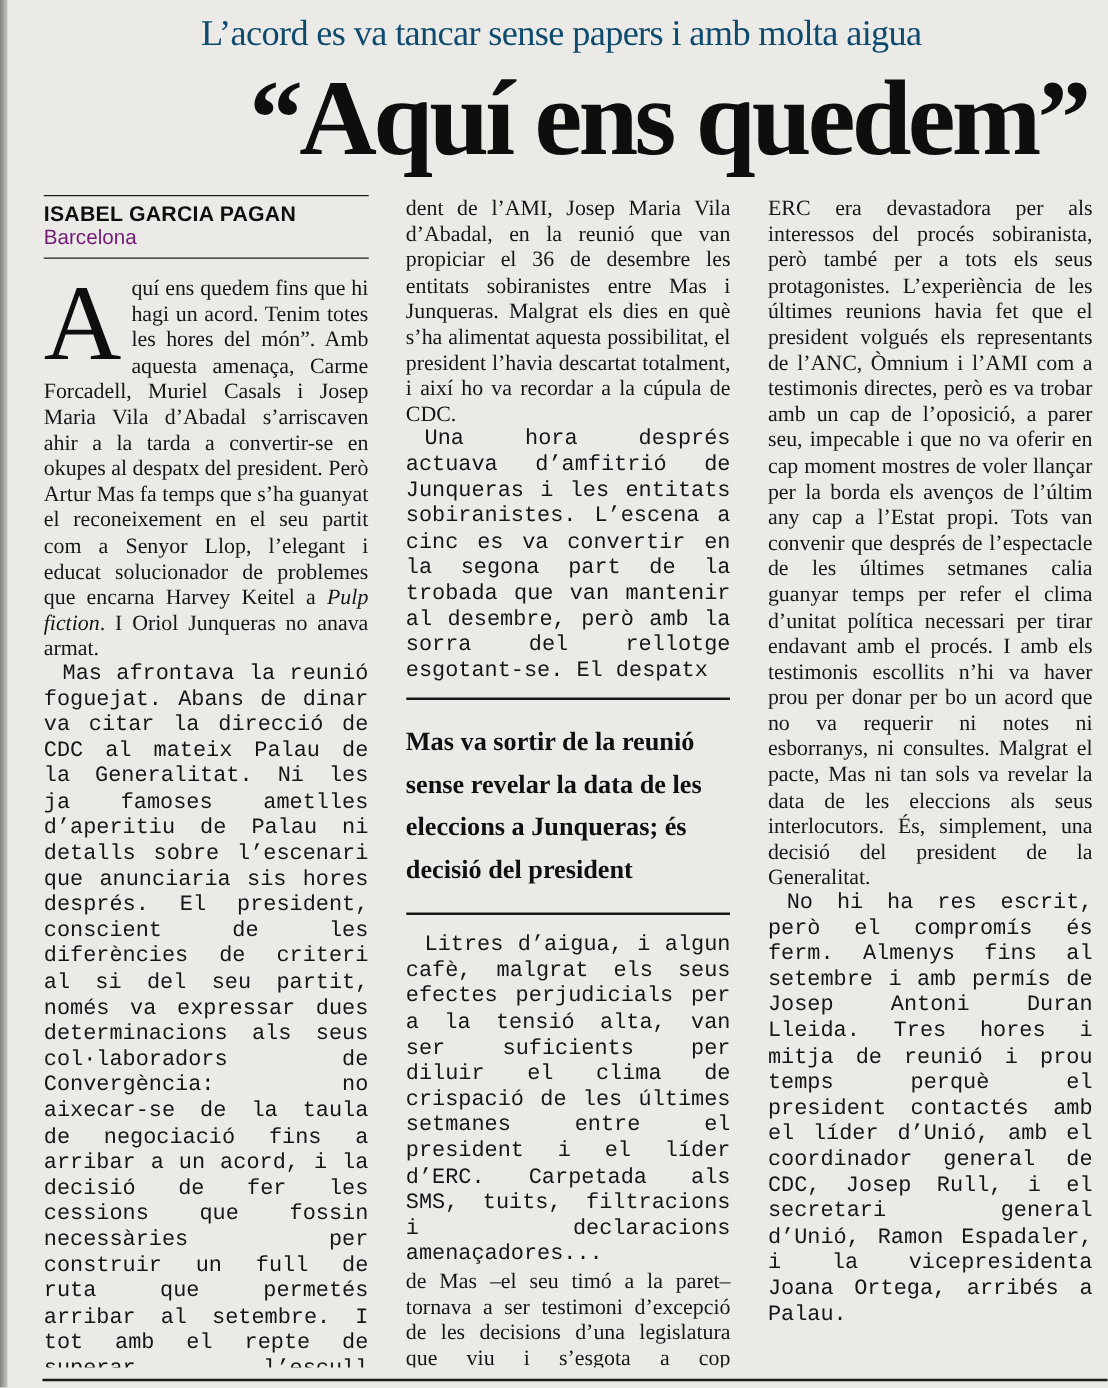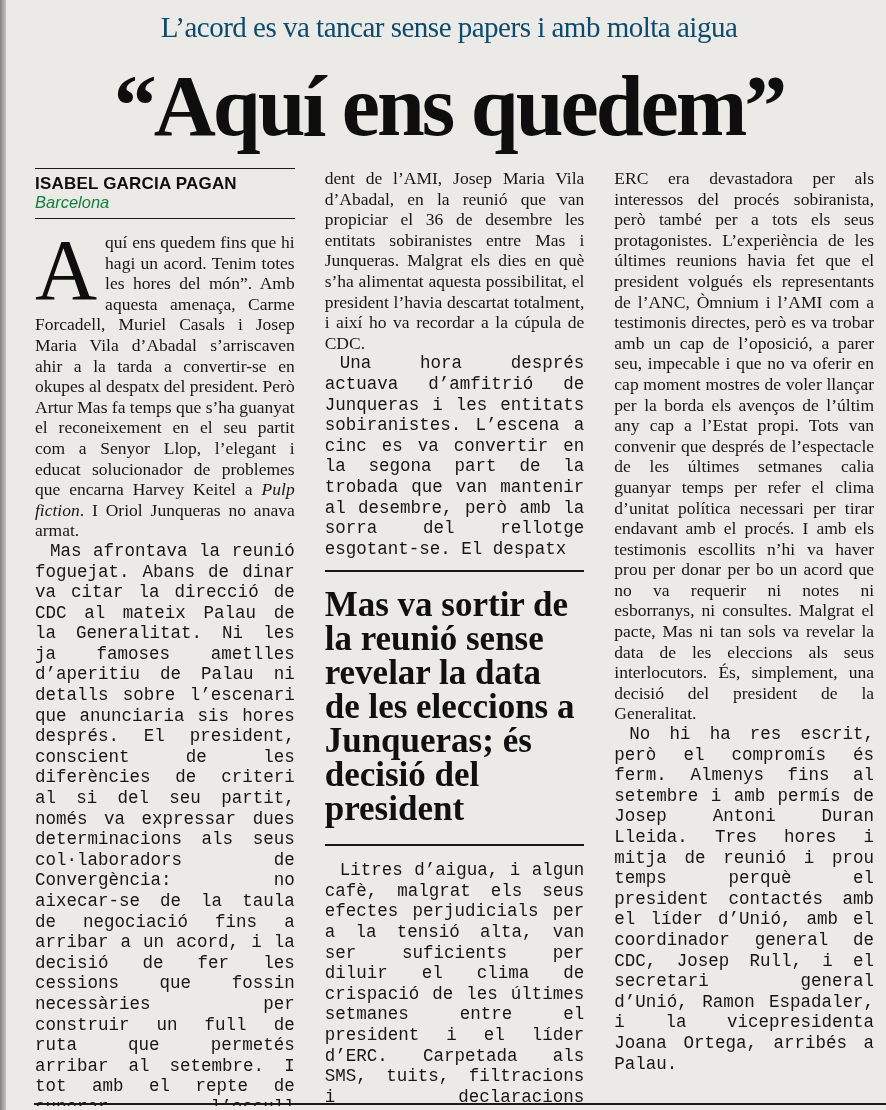--- a/index.html
+++ b/index.html
@@ -65,22 +65,21 @@
   .byline .author {
     font-weight: 700;
     font-size: 17px;
     line-height: 19px;
     letter-spacing: .2px;
     color: #0f0f0f;
   }
   .byline .location {
     font-size: 16.5px;
     line-height: 19px;
-    color: #15803d;
-    font-style: italic;
+    color: #701a75;
   }
   .body-p {
     margin: 0;
     font-size: 17.5px;
     line-height: 20.6px;
     text-align: justify;
     color: #161616;
   }
   .body-p.indent { text-indent: 15px; font-family: Liberation Mono, monospace; }
   .dropcap {
@@ -88,21 +87,21 @@
     font-size: 86px;
     line-height: 64px;
     padding: 6px 8px 0 0;
     color: #0e0e0e;
   }
   .pullquote {
     border-top: 2px solid #161616;
     border-bottom: 2px solid #161616;
     padding: 16px 0 18px;
     margin: 11px 0 14px;
-    font-size: 35px;
+    font-size: 21px;
     line-height: 34px;
     font-weight: 700;
     text-align: left;
     color: #101010;
   }
   .end-mark { font-size: 14px; }
   .bottom-rule {
     position: absolute;
     left: 10px;
     width: 864px;
@@ -111,21 +110,21 @@
     background: #1a1a1a;
   }
 </style>
 </head>
 <body>
 
 <div class="scan-edge"></div>
 
 <div class="page">
   <div class="kicker">L’acord es va tancar sense papers i amb molta aigua</div>
-  <h1 class="headline" style="margin:16px;">“Aquí ens quedem”</h1>
+  <h1 class="headline" style="margin:4px;text-align:right;">“Aquí ens quedem”</h1>
 
   <div class="columns">
     <div class="col">
       <div class="byline">
         <div class="author">ISABEL GARCIA PAGAN</div>
         <div class="location">Barcelona</div>
       </div>
     <p class="body-p"><span class="dropcap">A</span>quí ens quedem fins que hi hagi un acord. Tenim totes les hores del món”. Amb aquesta amenaça, Carme Forcadell, Muriel Casals i Josep Maria Vila d’Abadal s’arriscaven ahir a la tarda a convertir-se en okupes al despatx del president. Però Artur Mas fa temps que s’ha guanyat el reconeixement en el seu partit com a Senyor Llop, l’elegant i educat solucionador de problemes que encarna Harvey Keitel a <i>Pulp fiction</i>. I Oriol Junqueras no anava armat.</p>
         <p class="body-p indent">Mas afrontava la reunió foguejat. Abans de dinar va citar la direcció de CDC al mateix Palau de la Generalitat. Ni les ja famoses ametlles d’aperitiu de Palau ni detalls sobre l’escenari que anunciaria sis hores després. El president, conscient de les diferències de criteri al si del seu partit, només va expressar dues determinacions als seus col·laboradors de Convergència: no aixecar-se de la taula de negociació fins a arribar a un acord, i la decisió de fer les cessions que fossin necessàries per construir un full de ruta que permetés arribar al setembre. I tot amb el repte de superar l’escull parlamentari dels pressupostos a partir de dilluns. Posar les urnes abans de les municipals, tal com reclamava ERC i les entitats sobiranistes, no era una opció. Per motius polítics i fins i tot logístics. Tampoc no ho era insistir en variants de la proposta que va explicitar el presi-</p>
       </div>

